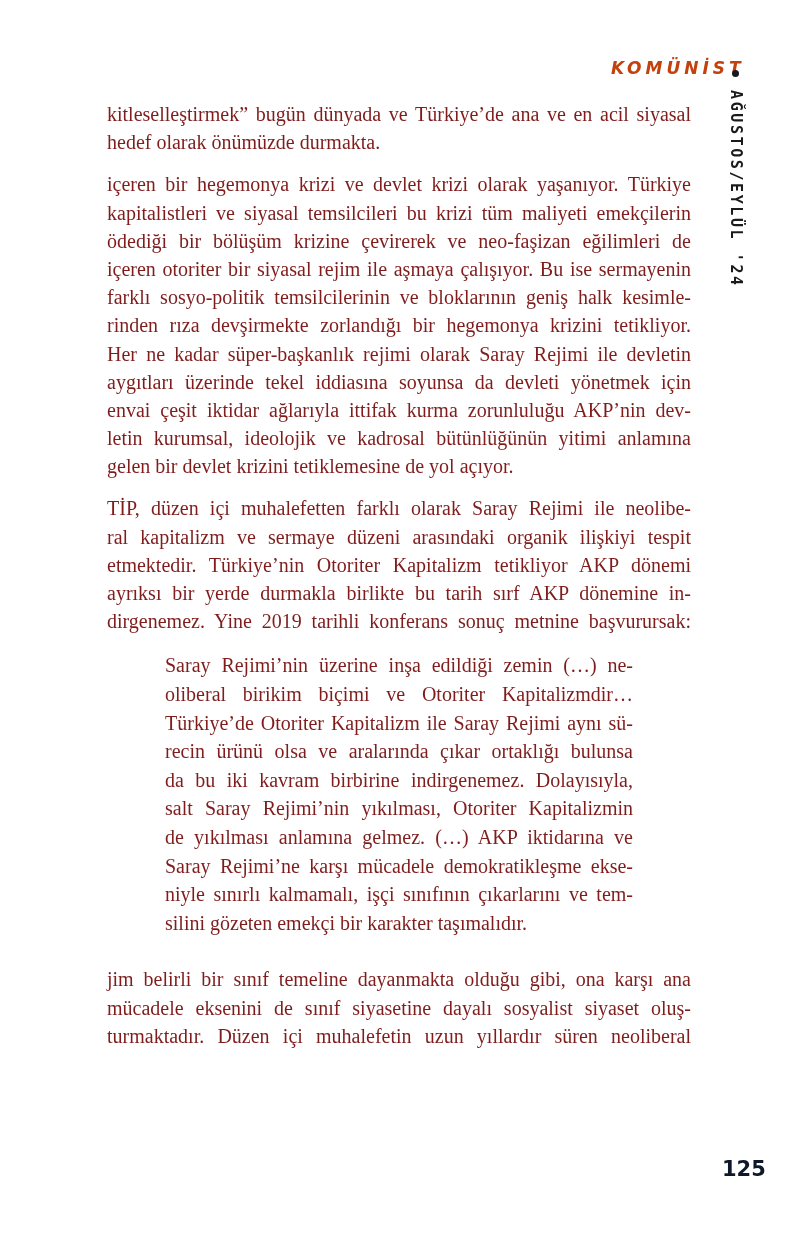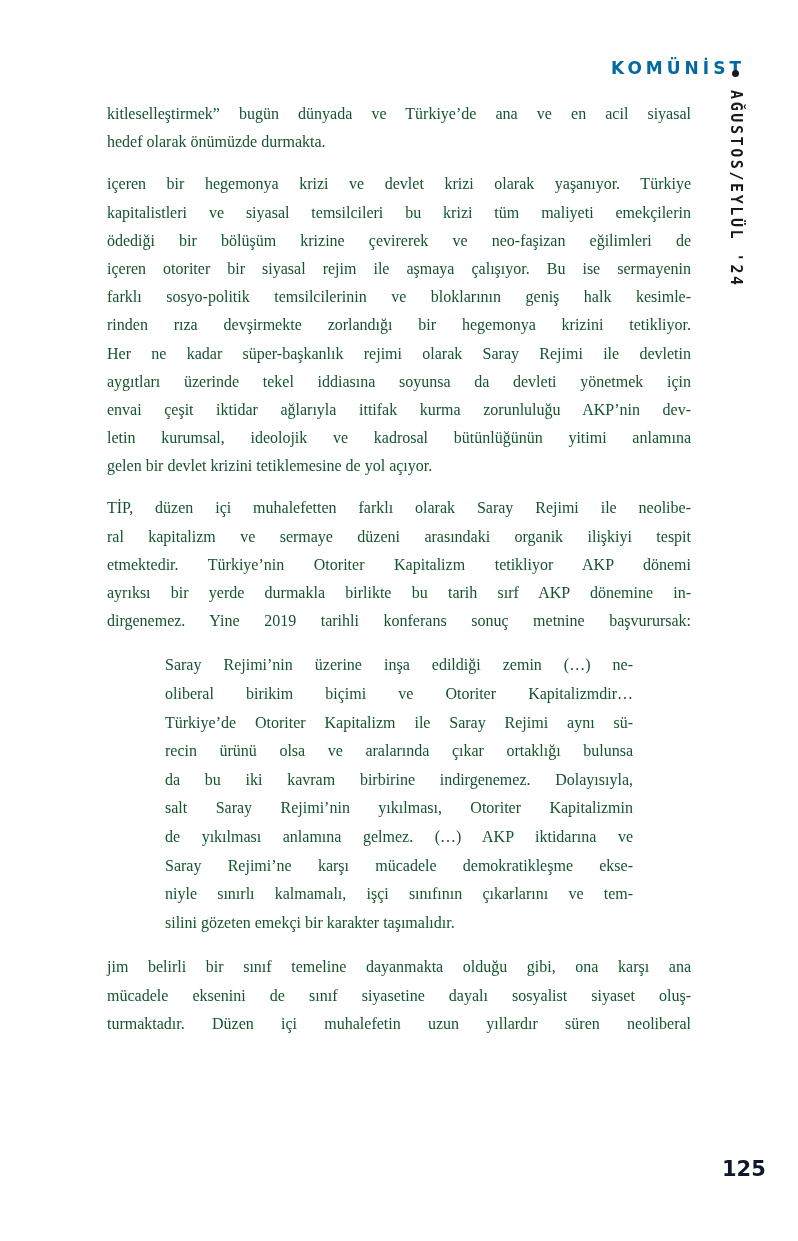--- a/index.html
+++ b/index.html
@@ -13,23 +13,24 @@
       position: relative;
       overflow: hidden;
       color: #231f20;
     }
     .header-title {
       position: absolute;
       left: 611px;
       top: 58px;
       font-family: "DejaVu Sans", sans-serif;
       font-weight: bold;
+      font-style: italic;
       font-size: 17px;
       letter-spacing: 4px;
-      color: #0369a1;
+      color: #c2410c;
     }
     .header-dot {
       position: absolute;
       left: 732px;
       top: 70px;
       width: 7px;
       height: 7px;
       border-radius: 50%;
       background: #1a1a1a;
     }
@@ -43,39 +44,39 @@
       font-size: 15px;
       letter-spacing: 2.6px;
       color: #1a1a1a;
     }
     .body-text {
       position: absolute;
       left: 107px;
       top: 100px;
       width: 584px;
       font-family: "Liberation Serif", serif;
-      font-size: 16px;
+      font-size: 20px;
       line-height: 28.2px;
-      color: #14532d;
+      color: #7f1d1d;
     }
     .para {
       margin: 0 0 14px 0;
     }
     .line {
       display: block;
       text-align: justify;
       text-align-last: justify;
       white-space: nowrap;
       height: 28.2px;
     }
     .line.last {
       text-align-last: left;
     }
     .quote {
-      margin: 16px 0 16px 58px;
+      margin: 16px 0 28px 58px;
       width: 468px;
       line-height: 28.6px;
     }
     .quote .line {
       height: 28.6px;
     }
     .page-number {
       position: absolute;
       left: 722px;
       top: 1157px;

